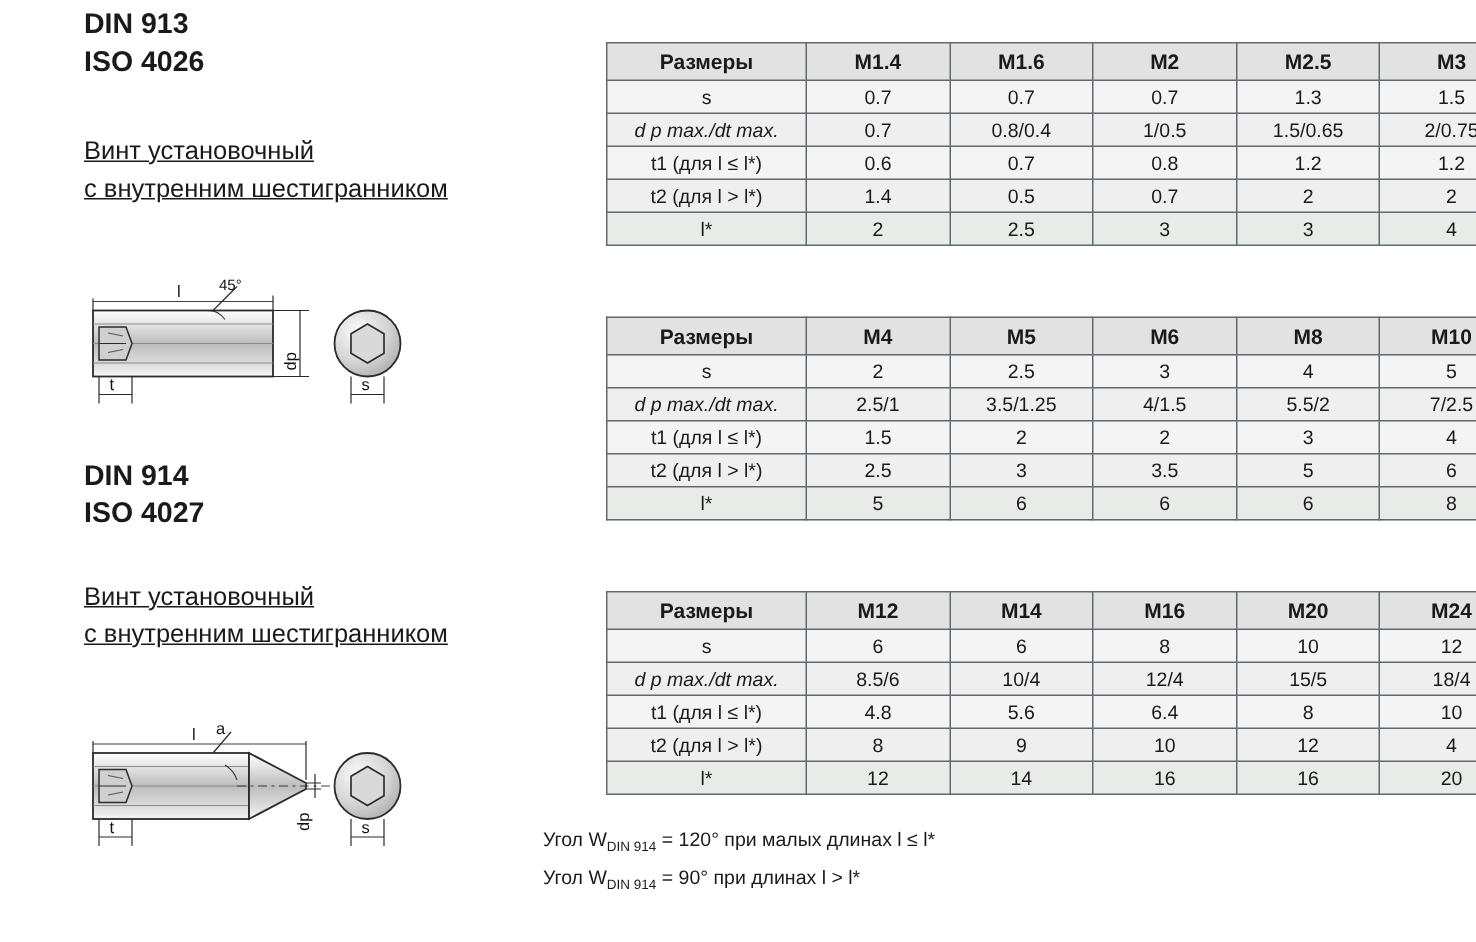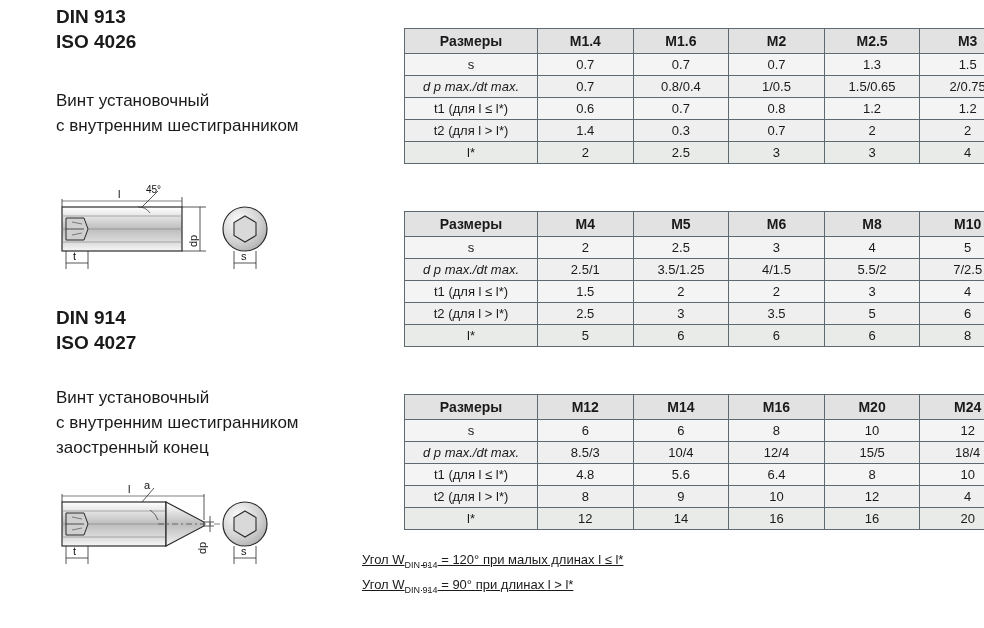--- a/index.html
+++ b/index.html
@@ -9,21 +9,21 @@
     color:#1a1a1a;
     position:relative;
     overflow:hidden;
   }
   .page{position:relative;width:984px;height:628px;}
 
   
   .left{position:absolute;left:10px;top:0;width:340px;height:628px;margin-left:44px;}
 
   .std-title{font-weight:bold;font-size:19px;line-height:25px;}
-  .desc{font-size:17px;line-height:25px;}
+  .desc{font-size:17px;line-height:25px;text-decoration:underline;}
 
   .block1{position:absolute;left:2px;top:4px;}
   .block2{position:absolute;left:2px;top:88px;}
   .block3{position:absolute;left:2px;top:305px;}
   .block4{position:absolute;left:2px;top:385px;}
 
   
   .drawing{position:absolute;left:0;width:340px;height:95px;}
   .drawing.one{top:185px;}
   .drawing.two{top:480px;}
@@ -58,21 +58,21 @@
   table.dims tbody tr:nth-child(even) td{background:#efefef;}
   table.dims tbody tr:last-child td{background:#e9ebe9;}
   .rowhead{font-size:12px;}
   .small{font-size:11px;font-style:italic;}
   .col-first{width:132px;}
 
   
   .notes{position:absolute;left:362px;top:550px;width:612px;font-size:13px;line-height:20px;color:#1a1a1a;}
   .notes .n1{margin-bottom:14px;}
   .notes sub{font-size:9px;}
-  .notes .nl{white-space:nowrap;text-decoration:underline;}
+  .notes .nl{white-space:nowrap;}
 </style>
 </head>
 <body>
 
 <div class="page">
 
   <div class="left">
 
     <div class="block1">
       <div class="std-title">DIN 913</div>
@@ -142,21 +142,20 @@
     </div>
 
     <div class="block3">
       <div class="std-title">DIN 914</div>
       <div class="std-title">ISO 4027</div>
     </div>
 
     <div class="block4">
       <div class="desc">Винт установочный</div>
       <div class="desc">с внутренним шестигранником</div>
-      <div class="desc">заостренный конец</div>
     </div>
 
     <div class="drawing two">
       <svg width="340" height="95" viewBox="0 0 340 95" xmlns="http://www.w3.org/2000/svg">
 
         <rect x="8" y="22" width="104" height="44" fill="url(#metal)" stroke="#2b2b2b" stroke-width="1.2"></rect>
         <line x1="8" y1="31" x2="112" y2="31" stroke="#8a8a8a" stroke-width="0.7"></line>
         <line x1="8" y1="44" x2="112" y2="44" stroke="#8a8a8a" stroke-width="0.7"></line>
         <line x1="8" y1="57" x2="112" y2="57" stroke="#8a8a8a" stroke-width="0.7"></line>
 
@@ -231,21 +230,21 @@
           <td class="rowhead">t1 (для l ≤ l*)</td>
           <td>0.6</td>
           <td>0.7</td>
           <td>0.8</td>
           <td>1.2</td>
           <td>1.2</td>
         </tr>
         <tr>
           <td class="rowhead">t2 (для l &gt; l*)</td>
           <td>1.4</td>
-          <td>0.3</td>
+          <td>0.5</td>
           <td>0.7</td>
           <td>2</td>
           <td>2</td>
         </tr>
         <tr>
           <td class="rowhead">l*</td>
           <td>2</td>
           <td>2.5</td>
           <td>3</td>
           <td>3</td>
@@ -328,21 +327,21 @@
         <tr>
           <td class="rowhead">s</td>
           <td>6</td>
           <td>6</td>
           <td>8</td>
           <td>10</td>
           <td>12</td>
         </tr>
         <tr>
           <td class="rowhead small">d p max./dt max.</td>
-          <td>8.5/3</td>
+          <td>8.5/6</td>
           <td>10/4</td>
           <td>12/4</td>
           <td>15/5</td>
           <td>18/4</td>
         </tr>
         <tr>
           <td class="rowhead">t1 (для l ≤ l*)</td>
           <td>4.8</td>
           <td>5.6</td>
           <td>6.4</td>

